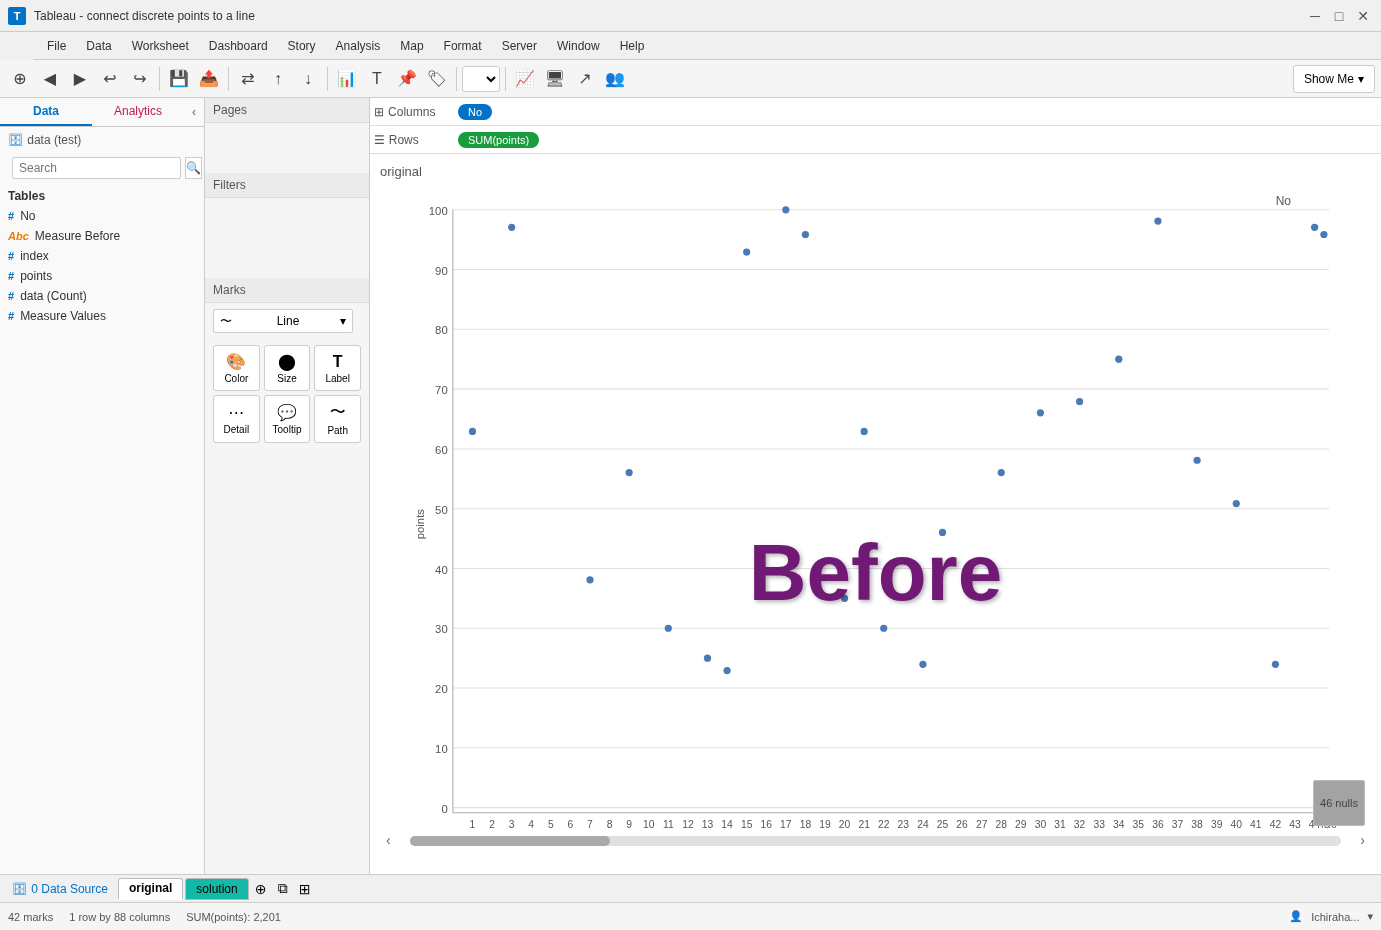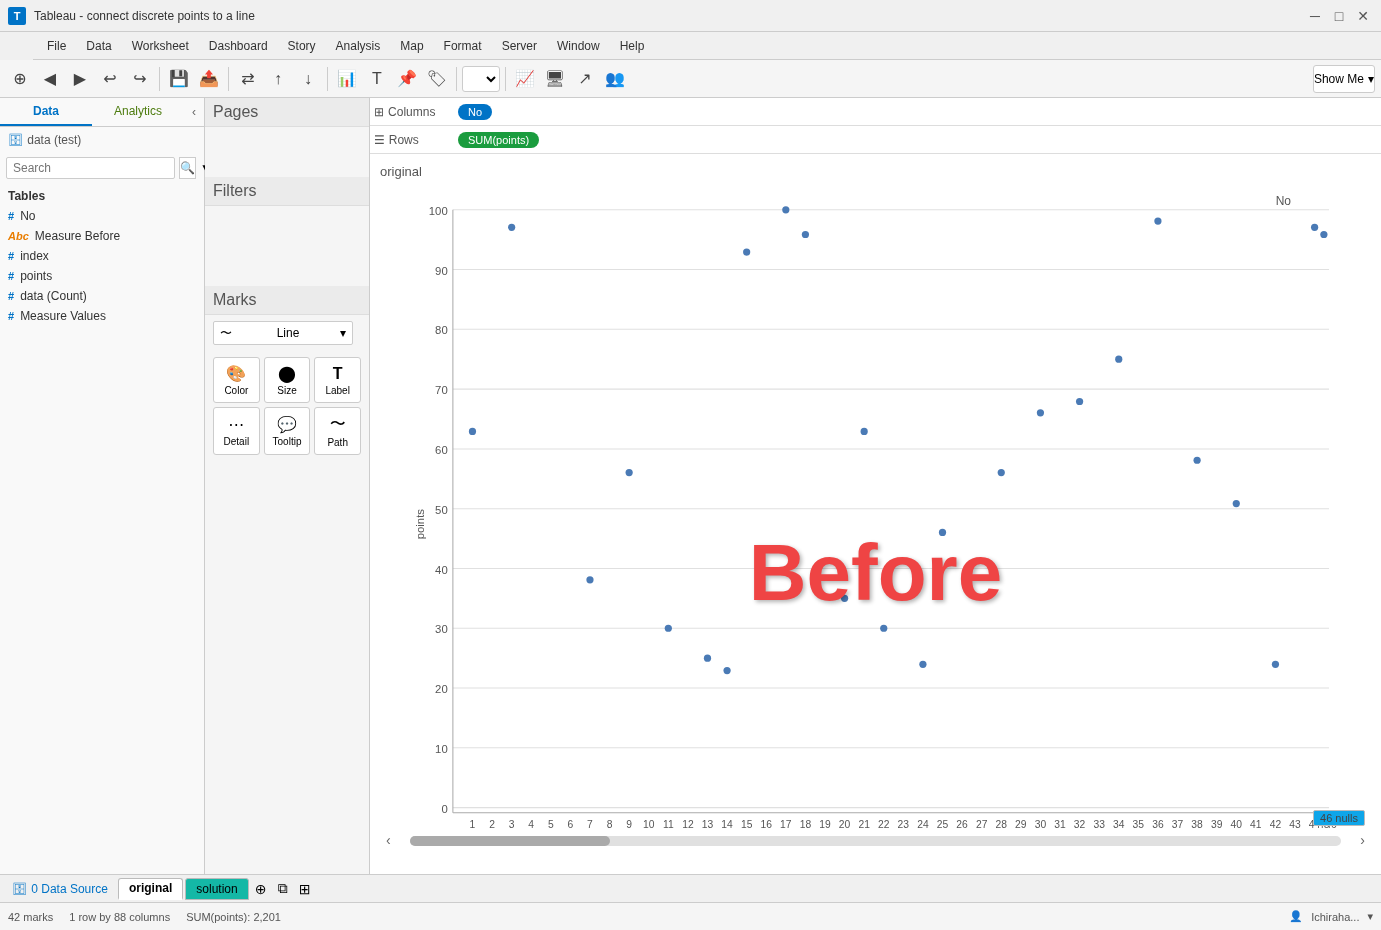--- a/index.html
+++ b/index.html
@@ -25,78 +25,78 @@
     .menu-item { padding: 4px 10px; cursor: pointer; font-size: 12px; color: #333; }
 
     
     .toolbar {
       height: 38px; background: #f5f5f5; display: flex; align-items: center; padding: 0 6px; gap: 2px;
       border-bottom: 1px solid #ccc;
     }
     .tb-btn { width: 28px; height: 28px; border: none; background: transparent; cursor: pointer; display: flex; align-items: center; justify-content: center; border-radius: 3px; color: #444; font-size: 16px; }
     .tb-separator { width: 1px; height: 24px; background: #ccc; margin: 0 3px; }
     .tb-dropdown { height: 26px; border: 1px solid #ccc; background: white; padding: 0 8px; border-radius: 3px; font-size: 12px; cursor: pointer; }
-    .show-me-btn { margin-left: auto; display: flex; align-items: center; gap: 4px; height: 28px; border: 1px solid #ccc; background: white; padding: 0 0; border-radius: 3px; cursor: pointer; font-size: 12px; }
+    .show-me-btn { margin-left: auto; display: flex; align-items: center; gap: 4px; height: 28px; border: 1px solid #ccc; background: white; padding: 0 10px; border-radius: 3px; cursor: pointer; font-size: 12px; }
 
     
     .main-layout { display: flex; height: calc(930px - 32px - 28px - 38px - 28px - 28px); }
 
     
     .left-panel { width: 205px; background: #f9f9f9; border-right: 1px solid #ccc; display: flex; flex-direction: column; }
     .panel-tabs { display: flex; border-bottom: 1px solid #ccc; }
-    .panel-tab { flex: 1; text-align: center; padding: 6px 4px; cursor: pointer; font-size: 12px; color: #4d7c0f; border-bottom: 2px solid transparent; }
+    .panel-tab { flex: 1; text-align: center; padding: 6px 4px; cursor: pointer; font-size: 12px; color: #be185d; border-bottom: 2px solid transparent; }
     .panel-tab.active { border-bottom: 2px solid #0073c6; color: #0073c6; font-weight: bold; }
     .panel-tab-arrow { width: 20px; display: flex; align-items: center; justify-content: center; cursor: pointer; color: #666; }
 
     .data-source-label { padding: 6px 8px; font-size: 12px; color: #555; display: flex; align-items: center; gap: 4px; }
-    .search-row { display: flex; align-items: center; padding: 4px 6px; gap: 4px; }
+    .search-row { display: flex; align-items: center; padding: 4px 12px; gap: 4px; }
     .search-input { flex: 1; height: 22px; border: 1px solid #ccc; padding: 2px 6px; font-size: 12px; border-radius: 2px; }
     .search-icon-btn { width: 22px; height: 22px; border: 1px solid #ccc; background: white; cursor: pointer; display: flex; align-items: center; justify-content: center; font-size: 12px; }
     .filter-icon-btn { width: 22px; height: 22px; background: transparent; border: none; cursor: pointer; font-size: 12px; }
     .list-icon-btn { width: 22px; height: 22px; background: transparent; border: none; cursor: pointer; font-size: 12px; }
 
     .tables-header { padding: 6px 8px 3px 8px; font-size: 12px; font-weight: bold; color: #333; }
     .table-item { display: flex; align-items: center; gap: 6px; padding: 3px 8px; font-size: 12px; color: #333; cursor: pointer; }
     .table-item .icon { font-size: 11px; color: #0073c6; font-weight: bold; }
     .table-item .icon.abc { color: #e97d00; font-style: italic; font-weight: bold; }
     .table-item .icon.hash { color: #0073c6; }
 
     
     .mid-panel { width: 165px; background: #f5f5f5; border-right: 1px solid #ccc; display: flex; flex-direction: column; }
-    .section-header { padding: 5px 8px; font-size: 16px; color: #555; background: #ebebeb; border-bottom: 1px solid #ddd; }
+    .section-header { padding: 5px 8px; font-size: 12px; color: #555; background: #ebebeb; border-bottom: 1px solid #ddd; }
     .marks-section { flex: 1; }
     .marks-type-row { padding: 6px 8px; display: flex; align-items: center; }
     .marks-dropdown { width: 140px; height: 24px; border: 1px solid #ccc; background: white; font-size: 12px; padding: 0 6px; border-radius: 2px; cursor: pointer; display: flex; align-items: center; justify-content: space-between; }
     .marks-grid { display: grid; grid-template-columns: 1fr 1fr 1fr; gap: 4px; padding: 6px 8px; }
     .mark-btn { display: flex; flex-direction: column; align-items: center; justify-content: center; padding: 6px 4px; border: 1px solid #ccc; background: white; border-radius: 3px; cursor: pointer; font-size: 10px; gap: 2px; }
     .mark-btn .mark-icon { font-size: 16px; }
 
     
     .chart-area { flex: 1; background: white; display: flex; flex-direction: column; }
     .shelf-row { display: flex; align-items: center; height: 28px; border-bottom: 1px solid #ddd; padding: 0 4px; gap: 4px; }
     .shelf-label { width: 80px; font-size: 12px; color: #555; display: flex; align-items: center; gap: 4px; }
     .shelf-pill { background: #0073c6; color: white; border-radius: 10px; padding: 2px 10px; font-size: 11px; cursor: pointer; }
     .shelf-pill.green { background: #1a9c3e; }
     .chart-container { flex: 1; position: relative; padding: 10px; overflow: hidden; }
     .chart-title { font-size: 13px; color: #555; margin-bottom: 5px; }
     .axis-label-header { position: absolute; top: 10px; right: 80px; font-size: 12px; color: #555; }
-    .nulls-badge { position: absolute; bottom: 28px; right: 6px; background: #0ea5e9; border: 1px solid #bbb; padding: 1px 6px; font-size: 11px; color: #444; border-radius: 2px; }
+    .nulls-badge { position: absolute; bottom: 28px; right: 6px; background: #a3a3a3; border: 1px solid #bbb; padding: 16px 6px; font-size: 11px; color: #444; border-radius: 2px; }
     .scrollbar-h { position: absolute; bottom: 8px; left: 30px; right: 30px; height: 10px; background: #e0e0e0; border-radius: 5px; }
     .scrollbar-thumb { width: 200px; height: 10px; background: #aaa; border-radius: 5px; }
     .scroll-arrow-left { position: absolute; bottom: 6px; left: 6px; font-size: 14px; color: #666; cursor: pointer; }
     .scroll-arrow-right { position: absolute; bottom: 6px; right: 6px; font-size: 14px; color: #666; cursor: pointer; }
 
     
     .watermark {
       position: absolute;
       left: 50%; top: 58%;
       transform: translate(-50%, -50%);
       font-size: 80px;
       font-weight: bold;
-      color: #ef4444;
+      color: #701a75;
       text-shadow: 2px 2px 4px rgba(0,0,0,0.3);
       pointer-events: none;
       white-space: nowrap;
       z-index: 10;
     }
 
     
     .bottom-tabs { height: 28px; background: #f0f0f0; border-top: 1px solid #ccc; display: flex; align-items: center; padding: 0 4px; gap: 2px; }
     .sheet-tab { height: 22px; padding: 0 10px; border: 1px solid #bbb; background: #14b8a6; font-size: 12px; cursor: pointer; border-radius: 3px 3px 0 0; display: flex; align-items: center; }
     .sheet-tab.active { background: white; border-bottom: 2px solid white; font-weight: bold; }

